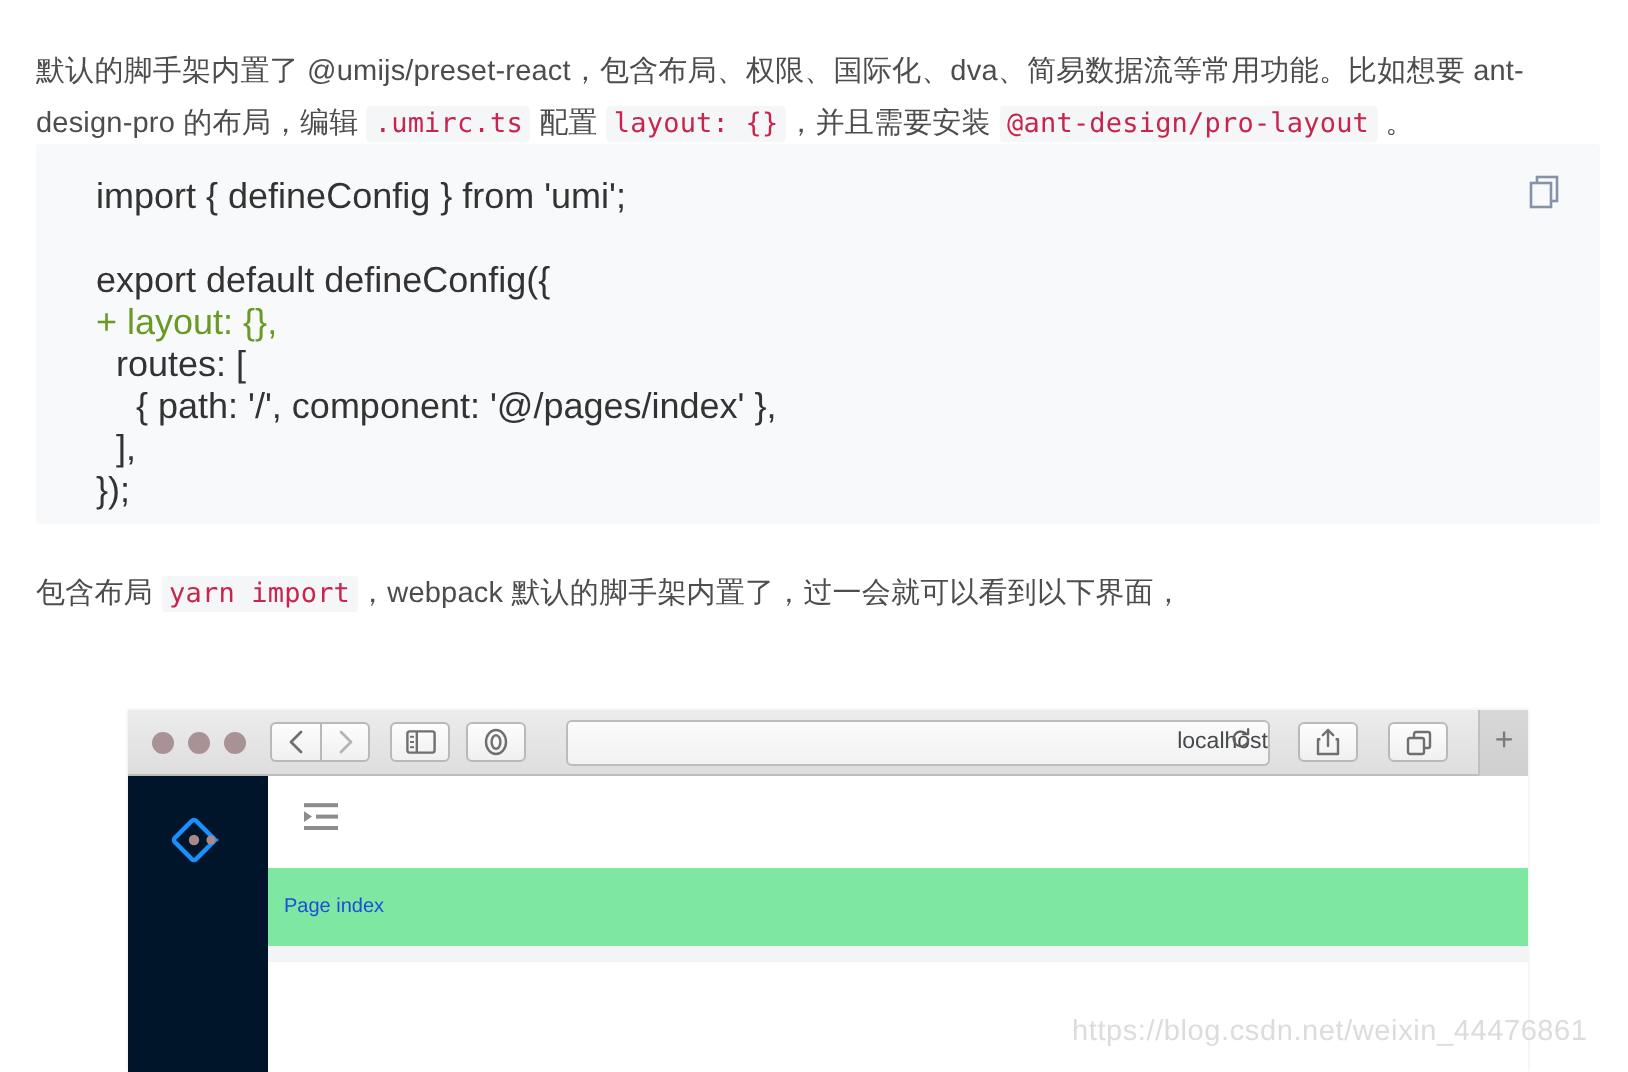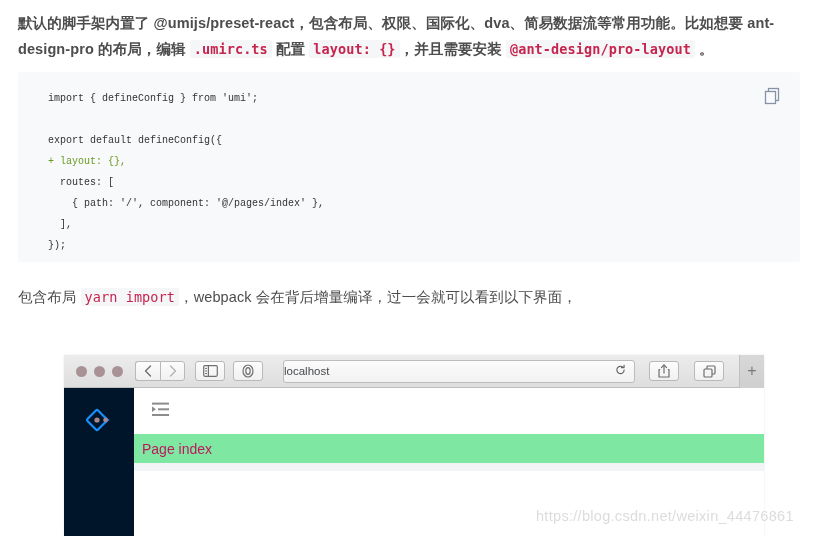--- a/index.html
+++ b/index.html
@@ -19,23 +19,22 @@
   
   .prose {
     font-size: 14.5px;
     line-height: 26px;
     color: #4d4d4d;
     letter-spacing: 0.1px;
   }
   #intro-paragraph {
     position: absolute;
     left: 18px;
-    top: 10px;
+    top: 23px;
     width: 782px;
-    font-weight: bold;
   }
   #restart-paragraph {
     position: absolute;
     left: 18px;
     top: 284px;
     width: 700px;
   }
   code.inline {
     font-family: "DejaVu Sans Mono", "Liberation Mono", monospace;
     font-size: 13.5px;
@@ -53,22 +52,22 @@
     top: 72px;
     width: 782px;
     height: 190px;
     background: #f8f9fb;
     box-sizing: border-box;
     border-radius: 2px;
   }
   #code-block pre {
     margin: 0;
     padding: 16px 20px 16px 30px;
-    font-family: Liberation Mono, monospace;
-    font-size: 10px;
+    font-family: Liberation Sans, sans-serif;
+    font-size: 18px;
     line-height: 21px;
     color: #333333;
     white-space: pre;
   }
   .code-added { color: #6a9a23; }
   #copy-icon-button {
     position: absolute;
     right: 18px;
     top: 15px;
     width: 18px;
@@ -140,21 +139,21 @@
     margin-right: 8px;
   }
   #address-bar {
     flex: 1;
     height: 21px;
     background: linear-gradient(#fbfbfb, #f2f2f2);
     border: 1px solid #bcbcbc;
     border-radius: 3px;
     display: flex;
     align-items: center;
-    justify-content: flex-start;
+    justify-content: flex-end;
     position: relative;
     font-size: 11.5px;
     color: #46494c;
     margin: 0 6px 0 12px;
     cursor: text;
   }
   #reload-icon {
     position: absolute;
     right: 8px;
     top: 50%;
@@ -204,26 +203,26 @@
   #app-header {
     height: 46px;
     background: #ffffff;
     display: flex;
     align-items: center;
     padding-left: 18px;
   }
   #menu-fold-icon { cursor: pointer; }
   #page-index-banner {
     background: #7ee8a2;
-    height: 29px;
+    height: 39px;
     display: flex;
     align-items: center;
     padding-left: 8px;
-    font-size: 14px;
-    color: #be185d;
+    font-size: 10px;
+    color: #1d4ed8;
     font-family: "Liberation Sans", sans-serif;
   }
   #content-strip {
     height: 8px;
     background: #f3f4f5;
   }
 
   
   #watermark {
     position: absolute;
@@ -254,21 +253,21 @@
 <span>});</span></pre>
 
   <div id="copy-icon-button">
     <svg width="18" height="20" viewBox="0 0 18 20" fill="none">
       <rect x="4.5" y="1.5" width="10" height="12" stroke="#8792a8" stroke-width="1.3" fill="none"></rect>
       <rect x="1.5" y="4.5" width="10" height="12" stroke="#8792a8" stroke-width="1.3" fill="#f8f9fb"></rect>
     </svg>
   </div>
 </div>
 
-<div id="restart-paragraph" class="prose"><span>包含布局 </span><code class="inline">yarn import</code><span>，webpack 会在背后增量编译，过一会就可以看到以下界面，</span></div>
+<div id="restart-paragraph" class="prose"><span>包含布局 </span><code class="inline">yarn import</code><span>，webpack 默认的脚手架内置了，过一会就可以看到以下界面，</span></div>
 
 <div id="browser-mockup">
 
   <div id="browser-chrome">
 
     <div class="traffic-lights">
       <div class="dot"></div>
       <div class="dot"></div>
       <div class="dot"></div>
     </div>

